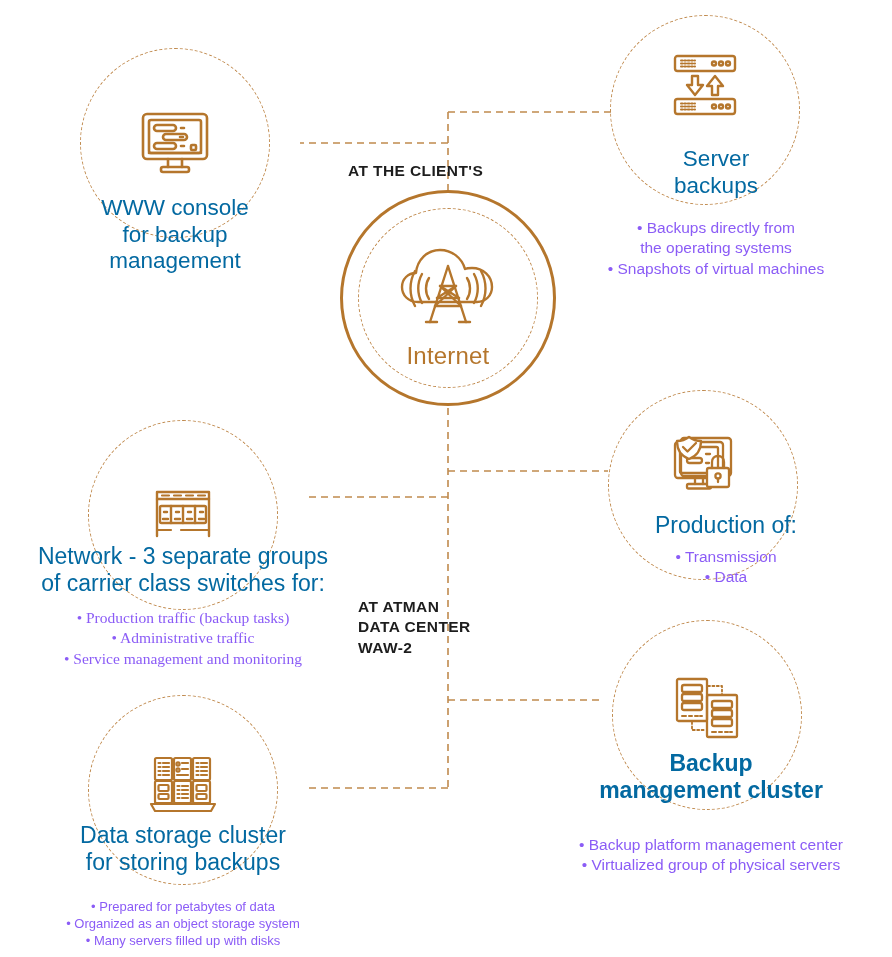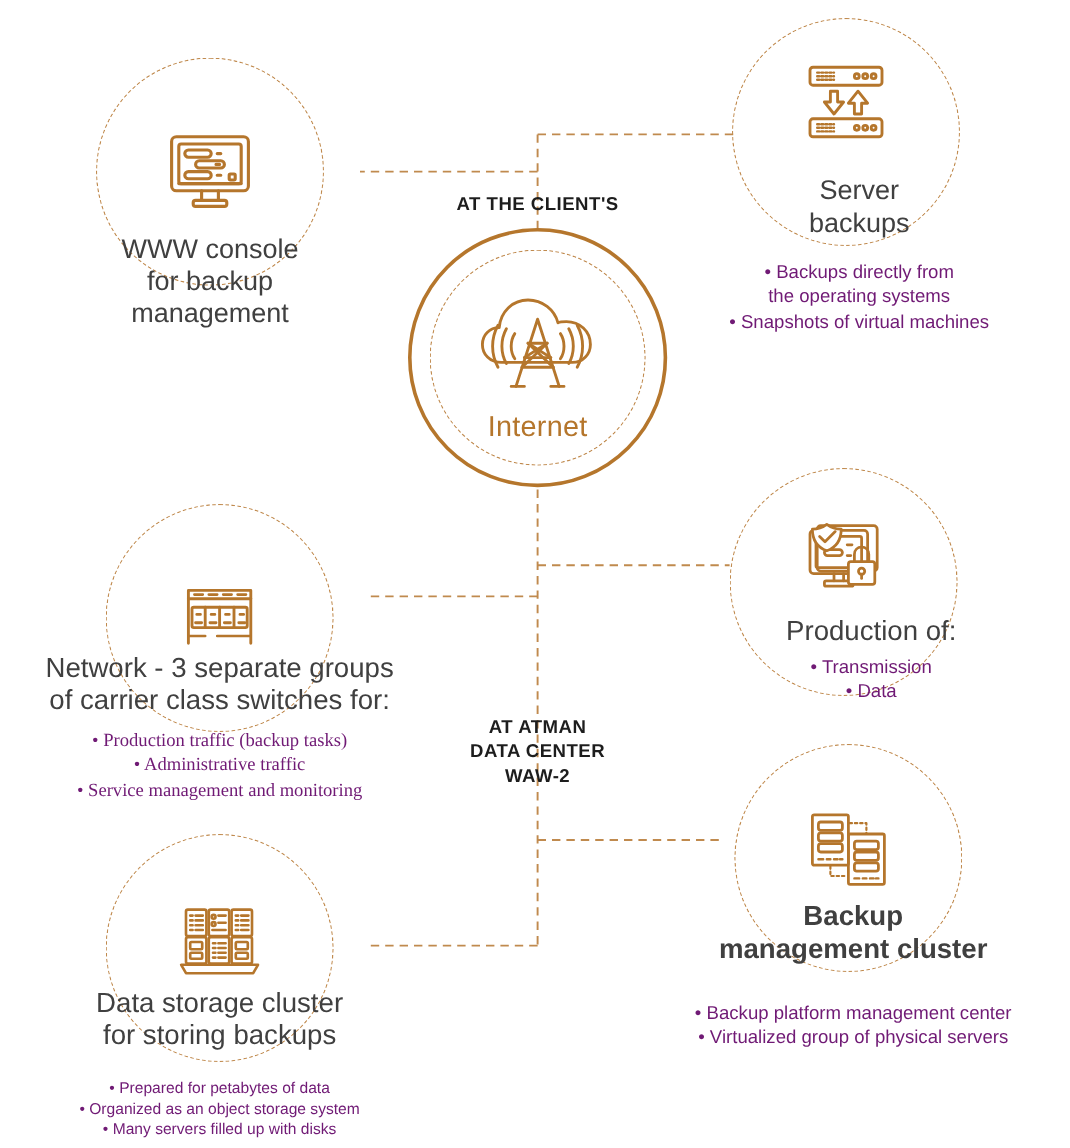--- a/index.html
+++ b/index.html
@@ -37,30 +37,30 @@
   .icon-wrap{
     position:absolute;
     display:flex;
     align-items:center;
     justify-content:center;
   }
   .node-title{
     position:absolute;
     left:0;
     width:100%;
-    color:#404040;
+    color:#0369a1;
     font-weight:400;
     line-height:1.18;
     white-space:pre-line;
   }
   .node-bullets{
     position:absolute;
     left:0;
     width:100%;
-    color:#701a75;
+    color:#8b5cf6;
     line-height:1.32;
     white-space:pre-line;
   }
   
   #hub{
     position:absolute;
     left:340px;top:190px;
     width:216px;height:216px;
   }
   #hub-outer{
@@ -86,21 +86,21 @@
     position:absolute;
     left:0;top:152px;width:100%;
     text-align:center;
     color:#b5762c;
     font-size:24px;
     letter-spacing:.2px;
   }
   
   .stage-label{
     position:absolute;
-    text-align:center;
+    text-align:left;
     color:#1d1d1d;
     font-weight:bold;
     letter-spacing:.4px;
     white-space:pre-line;
     line-height:1.32;
   }
   #label-client{
     left:348px;top:161px;width:200px;
     font-size:15.5px;
   }

